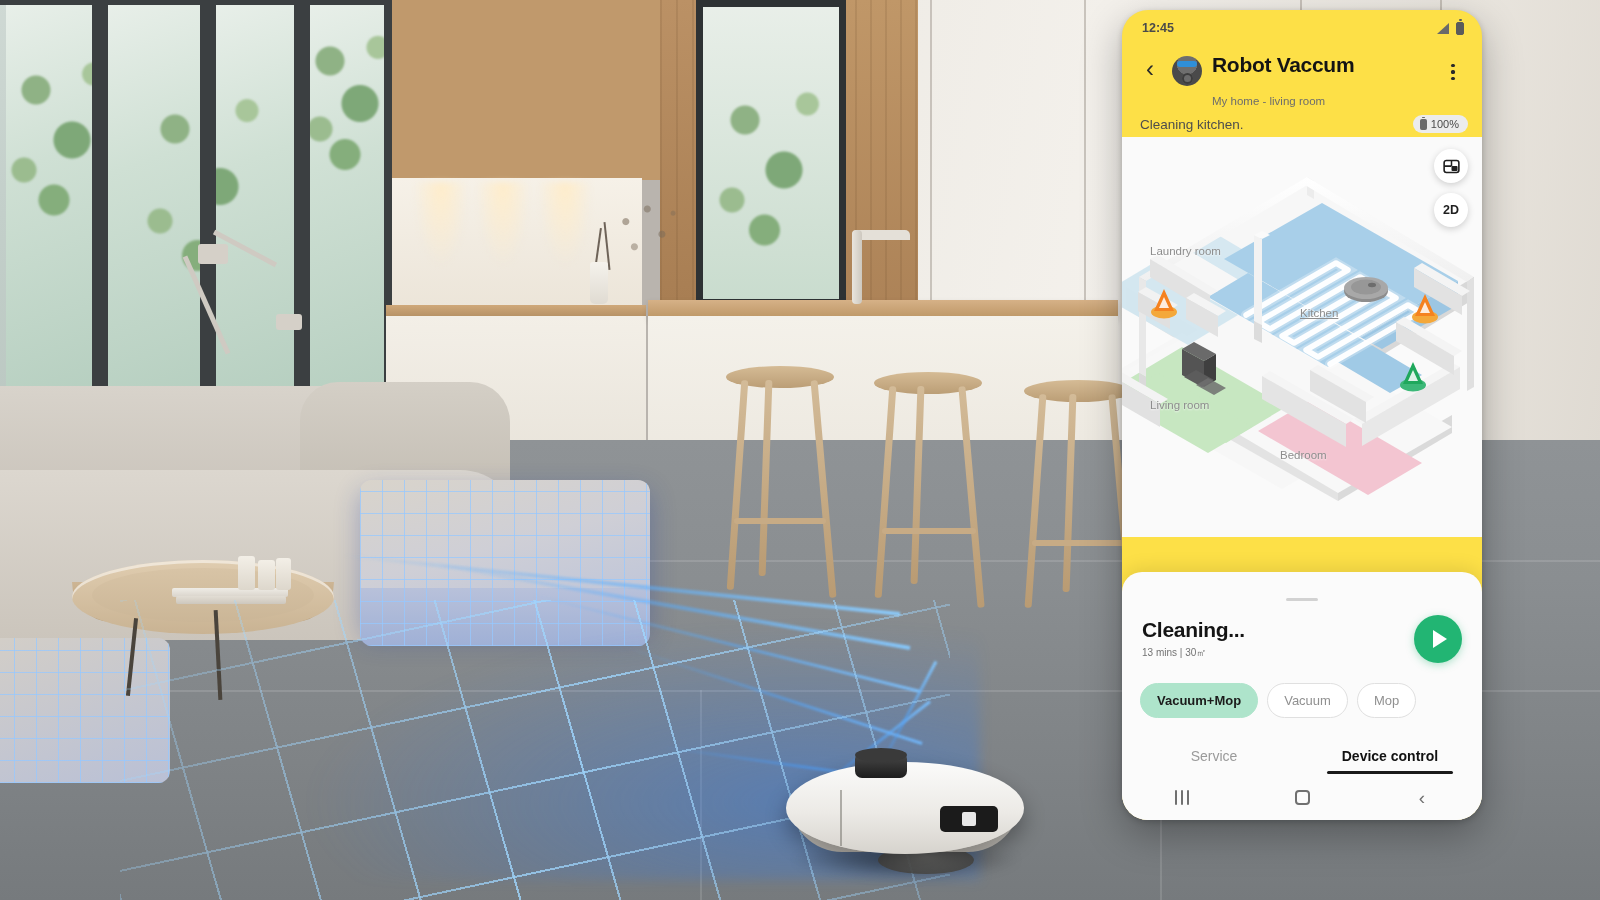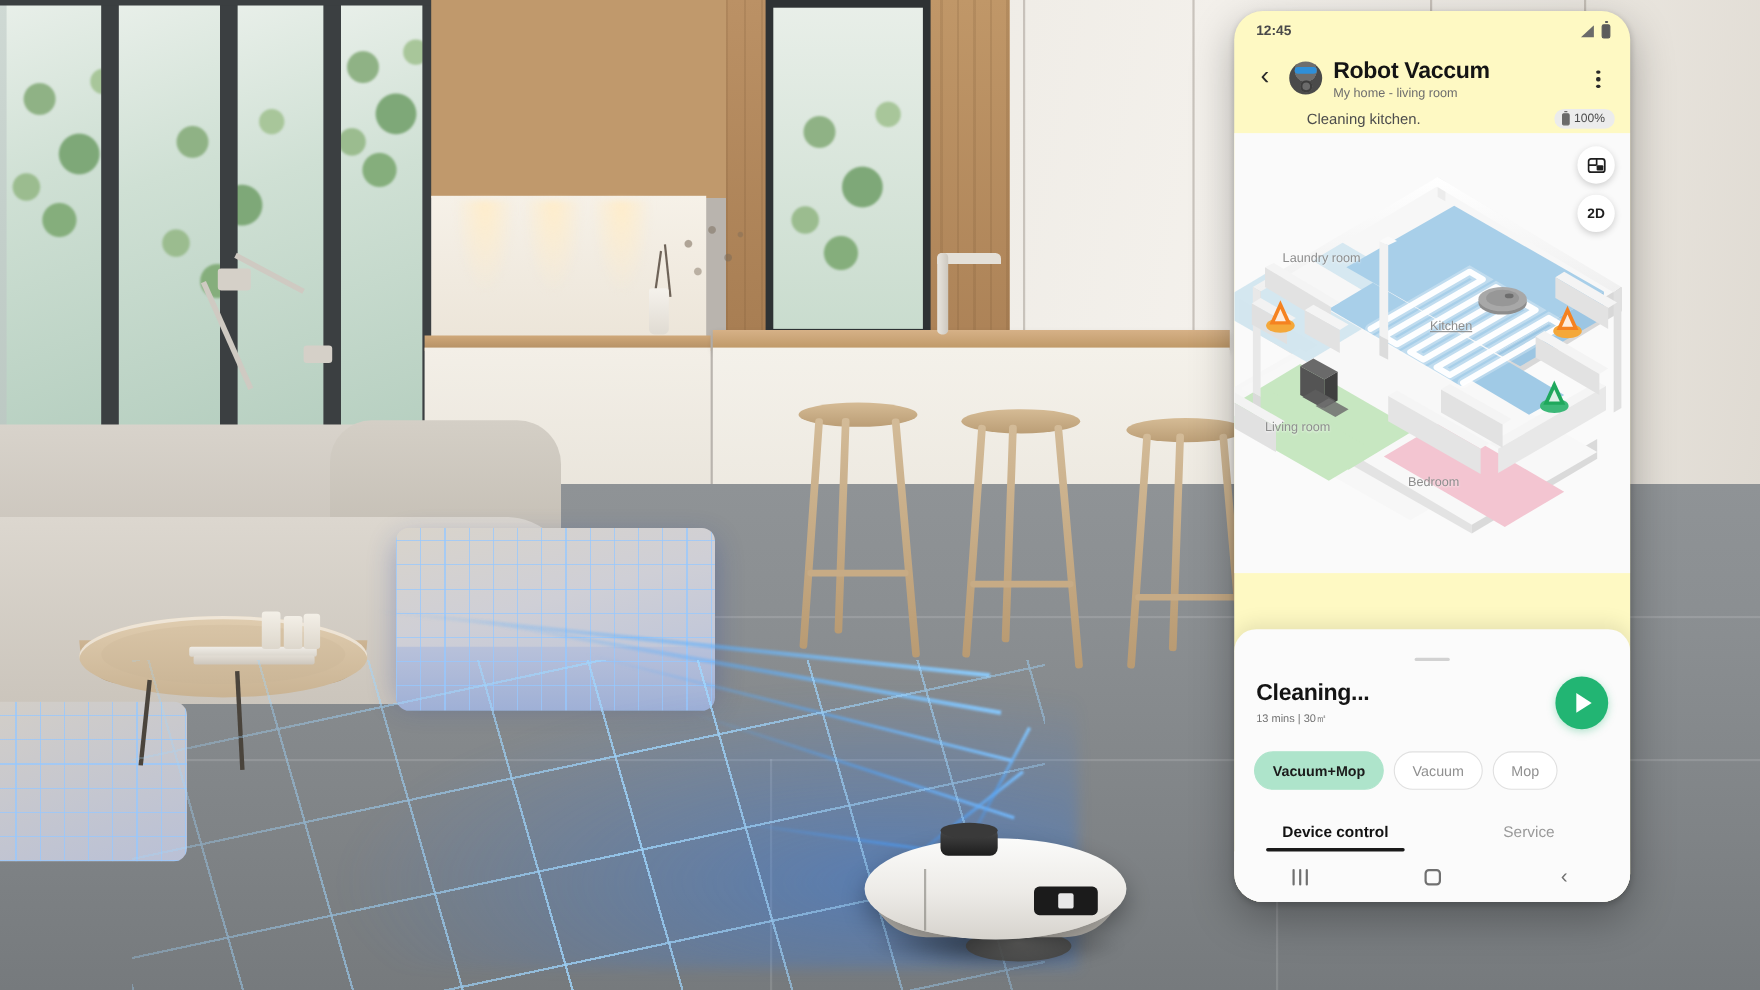--- a/index.html
+++ b/index.html
@@ -250,21 +250,21 @@
   }
   .rv-brush {
     position:absolute; left:878px; top:846px; width:96px; height:28px;
     background:radial-gradient(ellipse at 50% 40%, #6d6a64, #3c3a36);
     border-radius:50%; opacity:.85;
   }
 
   
   #phone {
     position:absolute; left:1122px; top:10px; width:360px; height:810px;
-    background:#fef9c3; border-radius:26px; overflow:hidden;
+    background:#fde047; border-radius:26px; overflow:hidden;
     box-shadow:0 14px 40px rgba(0,0,0,.30), 0 2px 6px rgba(0,0,0,.18);
   }
 
   .statusbar {
     height:36px; display:flex; align-items:center; justify-content:space-between;
     padding:0 18px 0 20px; font-size:12.5px; color:#4a4a4a; font-weight:600;
   }
   .sb-right { display:flex; align-items:center; gap:6px; }
   .sig { width:13px; height:11px; }
   .batt { width:8px; height:13px; border:1.4px solid #5b5b5b; border-radius:2px; position:relative; background:#5b5b5b; }
@@ -279,25 +279,25 @@
     width:30px; height:30px; border-radius:50%; margin-top:4px; flex:0 0 auto;
     background:radial-gradient(circle at 50% 28%, #6e6e6e 0 38%, #4a4a4a 39% 100%);
     position:relative; overflow:hidden;
   }
   .dev-icon::before { content:""; position:absolute; left:5px; top:5px; width:20px; height:6px;
     background:#2f8fd8; border-radius:3px; }
   .dev-icon::after { content:""; position:absolute; left:9.5px; top:17px; width:11px; height:11px;
     background:#6b6b6b; border-radius:50%; box-shadow:inset 0 0 0 2px #3d3d3d; }
   .titlewrap { flex:1; padding-top:1px; }
   .apptitle { font-size:21px; font-weight:700; color:#141414; letter-spacing:-.3px; line-height:1.15; }
-  .appsub { font-size:11.5px; color:#6d6d6d; margin-top:2px; }
+  .appsub { font-size:11.5px; color:#6d6d6d; margin-top:18px; }
   .kebab { width:22px; display:flex; flex-direction:column; align-items:center; gap:3.2px; padding-top:12px; cursor:pointer; }
   .kebab i { width:3.2px; height:3.2px; background:#2a2a2a; border-radius:50%; display:block; }
 
-  .statusline { display:flex; align-items:center; justify-content:space-between; padding:8px 14px 4px 18px;margin-left:48px; }
+  .statusline { display:flex; align-items:center; justify-content:space-between; padding:8px 14px 4px 18px; }
   .statustext { font-size:13.5px; color:#4d4d4d; }
   .battbadge {
     display:flex; align-items:center; gap:4px; background:#ececec;
     border-radius:11px; padding:3px 9px 3px 7px; font-size:11px; color:#4a4a4a; font-weight:500;
   }
   .battbadge .bi { width:7px; height:11px; border:1.3px solid #6a6a6a; border-radius:1.5px; background:#6a6a6a; position:relative; }
   .battbadge .bi::after { content:""; position:absolute; top:-3px; left:1.3px; width:3px; height:1.8px; background:#6a6a6a; border-radius:1px; }
 
   
   .mapwrap { position:relative; height:400px; overflow:hidden; background:#fafafa; }
@@ -661,21 +661,21 @@
         <polygon points="303,165 308,176 298,176" fill="#ffffff" opacity=".85"></polygon>
       </g>
 
       <g>
         <ellipse cx="291" cy="248" rx="13" ry="6.5" fill="#3cb878"></ellipse>
         <polygon points="291,225 301,247 281,247" fill="#1fa85c"></polygon>
         <polygon points="291,233 296,244 286,244" fill="#ffffff" opacity=".85"></polygon>
       </g>
     </svg>
 
-    <div class="roomlbl" style="left:44px;  top:108px;">Laundry room</div>
+    <div class="roomlbl" style="left:28px;  top:108px;">Laundry room</div>
     <div class="roomlbl" style="left:178px; top:170px;text-decoration:underline;">Kitchen</div>
     <div class="roomlbl" style="left:28px;  top:262px;">Living room</div>
     <div class="roomlbl" style="left:158px; top:312px;text-align:center;">Bedroom</div>
 
     <div class="mapbtns">
       <div class="mapbtn">
         <svg width="17" height="17" viewBox="0 0 18 18">
           <rect x="1.2" y="2.6" width="15.6" height="12.8" rx="2.4" fill="none" stroke="#1f1f1f" stroke-width="1.7"></rect>
           <rect x="9" y="8.6" width="6.4" height="5.2" rx="1" fill="#1f1f1f"></rect>
           <line x1="1.2" y1="8.6" x2="9" y2="8.6" stroke="#1f1f1f" stroke-width="1.6"></line>
@@ -699,22 +699,22 @@
       </div>
     </div>
 
     <div class="chips">
       <div class="chip sel">Vacuum+Mop</div>
       <div class="chip">Vacuum</div>
       <div class="chip">Mop</div>
     </div>
 
     <div class="tabs">
+      <div class="tab">Service</div>
       <div class="tab active">Device control</div>
-      <div class="tab">Service</div>
     </div>
 
     <div class="navbar">
       <div class="nav-ic">
         <span class="nav-recents">
             <i></i>
             <i></i>
             <i></i>
           </span>
       </div>

